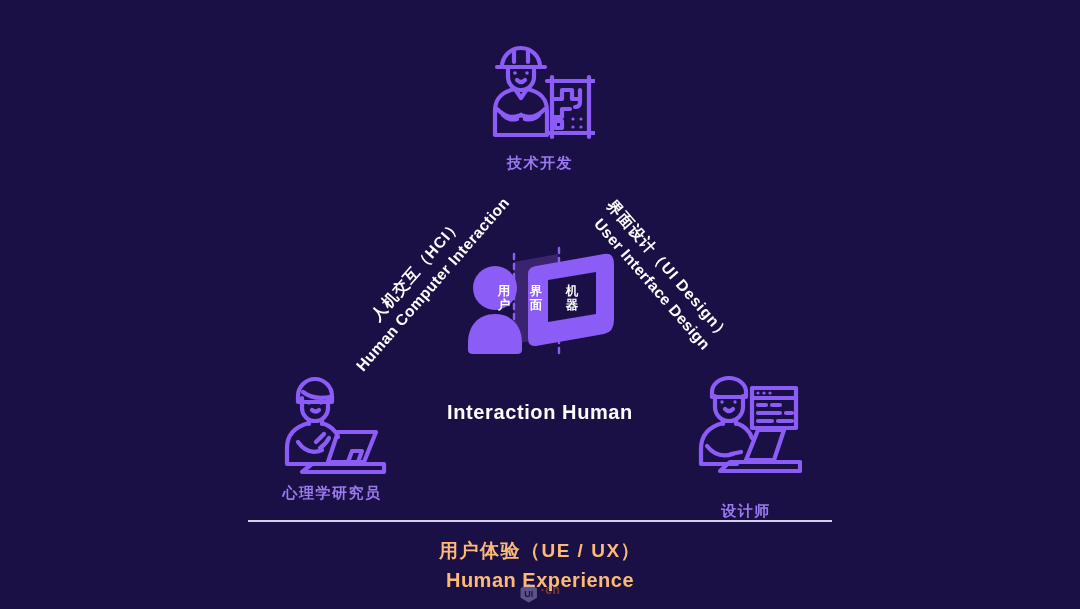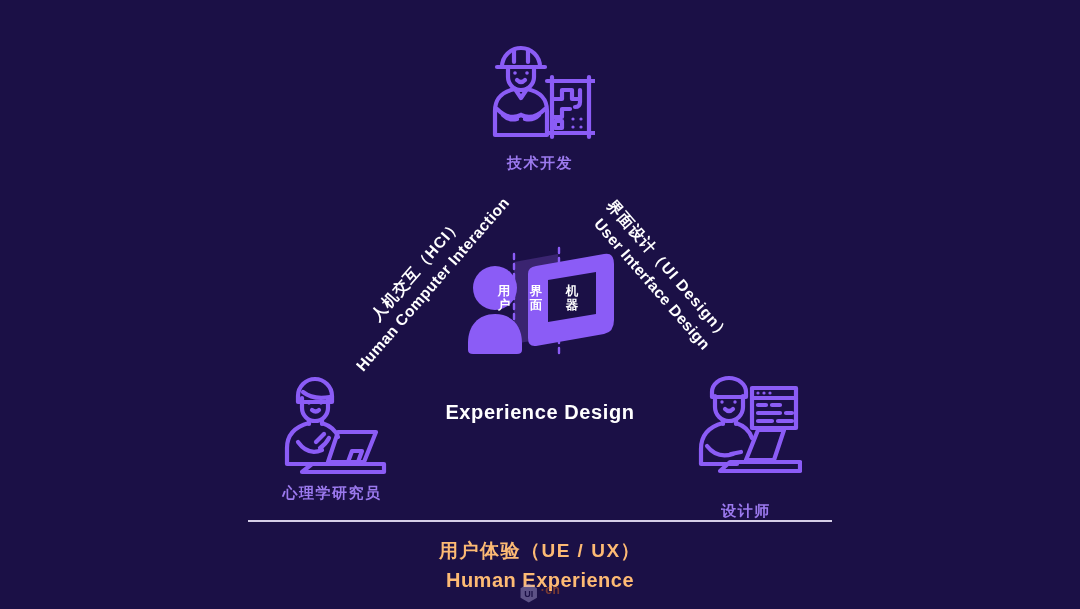--- a/index.html
+++ b/index.html
@@ -297,21 +297,21 @@
       <circle cx="33" cy="44" r="22" fill="#8b5cf6"></circle>
 
       <path d="M33 70 C16 70 6 82 6 99 L6 106 Q6 110 11 110 L55 110 Q60 110 60 106 L60 99 C60 82 50 70 33 70 Z" fill="#8b5cf6"></path>
     </svg>
     <span class="cg-text" id="cg-user">用户</span>
     <span class="cg-text" id="cg-iface">界面</span>
     <span class="cg-text" id="cg-machine">机器</span>
   </div>
 
   <div id="center-caption">
-    <span class="en">Experience Design</span>
+    <span class="en">Interaction Human</span>
   </div>
 
   <div id="divider"></div>
 
   <div id="footer-block">
     <span class="cn">用户体验（UE / UX）</span>
     <span class="en">Human Experience</span>
   </div>
 
   <div id="watermark">

